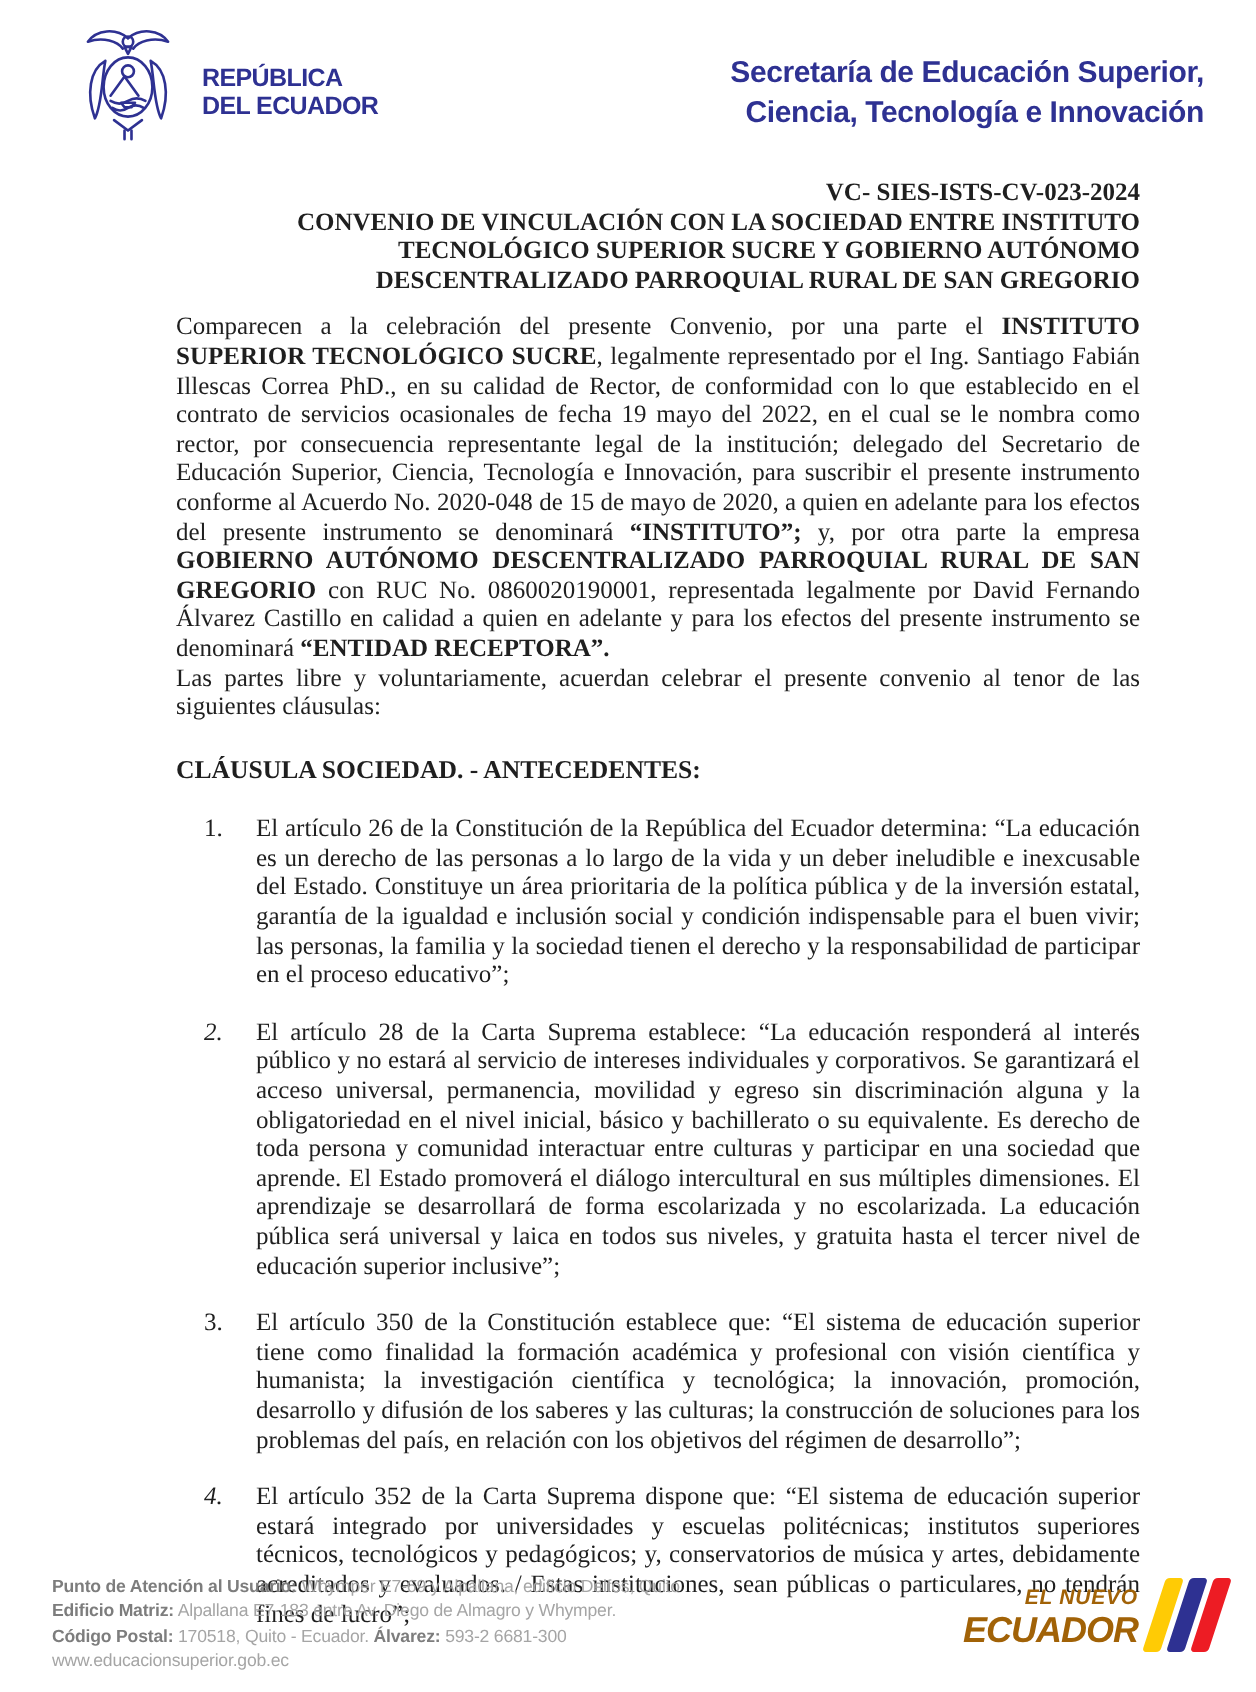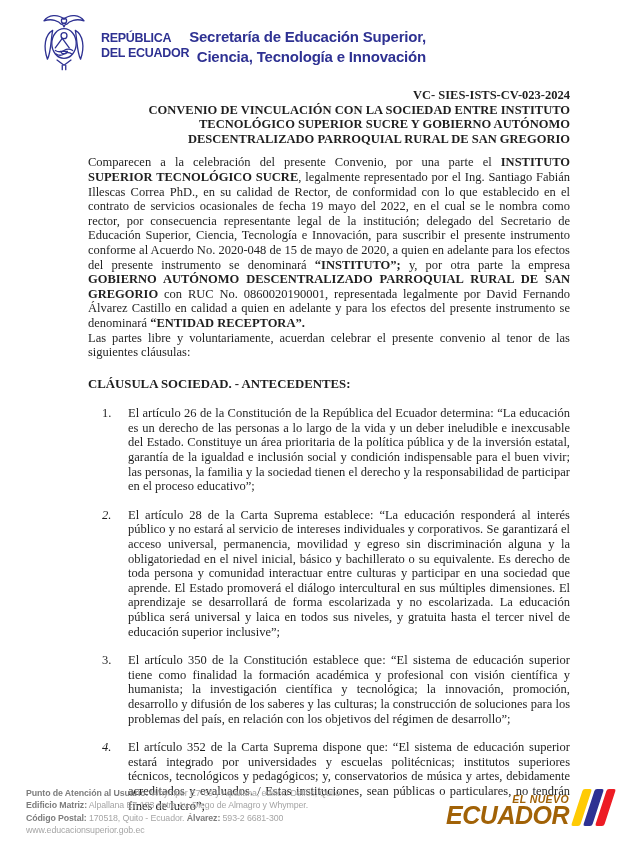--- a/index.html
+++ b/index.html
@@ -2,21 +2,21 @@
 <html><head>
 <meta charset="utf-8">
 <style>
   html,body{margin:0;padding:0;background:#e8e8e8;}
   .page{
     width:628px;height:846px;background:#ffffff;position:relative;
     margin:0 auto;overflow:hidden;
     font-family:"Liberation Serif", serif;color:#1f1f1f;
   }
   
-  .header{display:flex;align-items:flex-start;padding:13px 26px 0 36px;}
+  .header{display:flex;justify-content:space-between;align-items:flex-start;padding:13px 26px 0 36px;}
   .header-left{display:flex;align-items:center;gap:9px;}
   .seal{flex:none;}
   .republic{
     font-family:"Liberation Sans", sans-serif;font-weight:bold;color:#2e3192;
     font-size:12.5px;line-height:1.15;letter-spacing:-0.3px;
   }
   .secretariat{
     font-family:"Liberation Sans", sans-serif;font-weight:bold;color:#2e3192;
     font-size:15px;line-height:1.3;text-align:right;letter-spacing:-0.2px;margin-top:14px;
   }
@@ -42,21 +42,21 @@
     color:#a5a5a5;letter-spacing:-0.1px;
   }
   .fbold{font-weight:bold;color:#7d7d7d;}
   
   .brand{position:absolute;right:18px;bottom:20px;display:flex;align-items:flex-end;}
   .brand-text{
     font-family:"Liberation Sans", sans-serif;font-weight:bold;font-style:italic;
     color:#a16207;text-align:right;
   }
   .el-nuevo{font-size:10.5px;letter-spacing:0.4px;line-height:10px;}
-  .ecuador{font-size:25px;line-height:22px;letter-spacing:-0.5px;}
+  .ecuador{font-size:18px;line-height:22px;letter-spacing:-0.5px;}
   .stripes{display:flex;gap:3px;margin-left:8px;transform:skewX(-18deg);}
   .stripes i{display:block;width:9px;height:37px;border-radius:2px;}
 </style>
 </head>
 <body>
 
 <div class="page">
 
   <div class="header">
     <div class="header-left">

